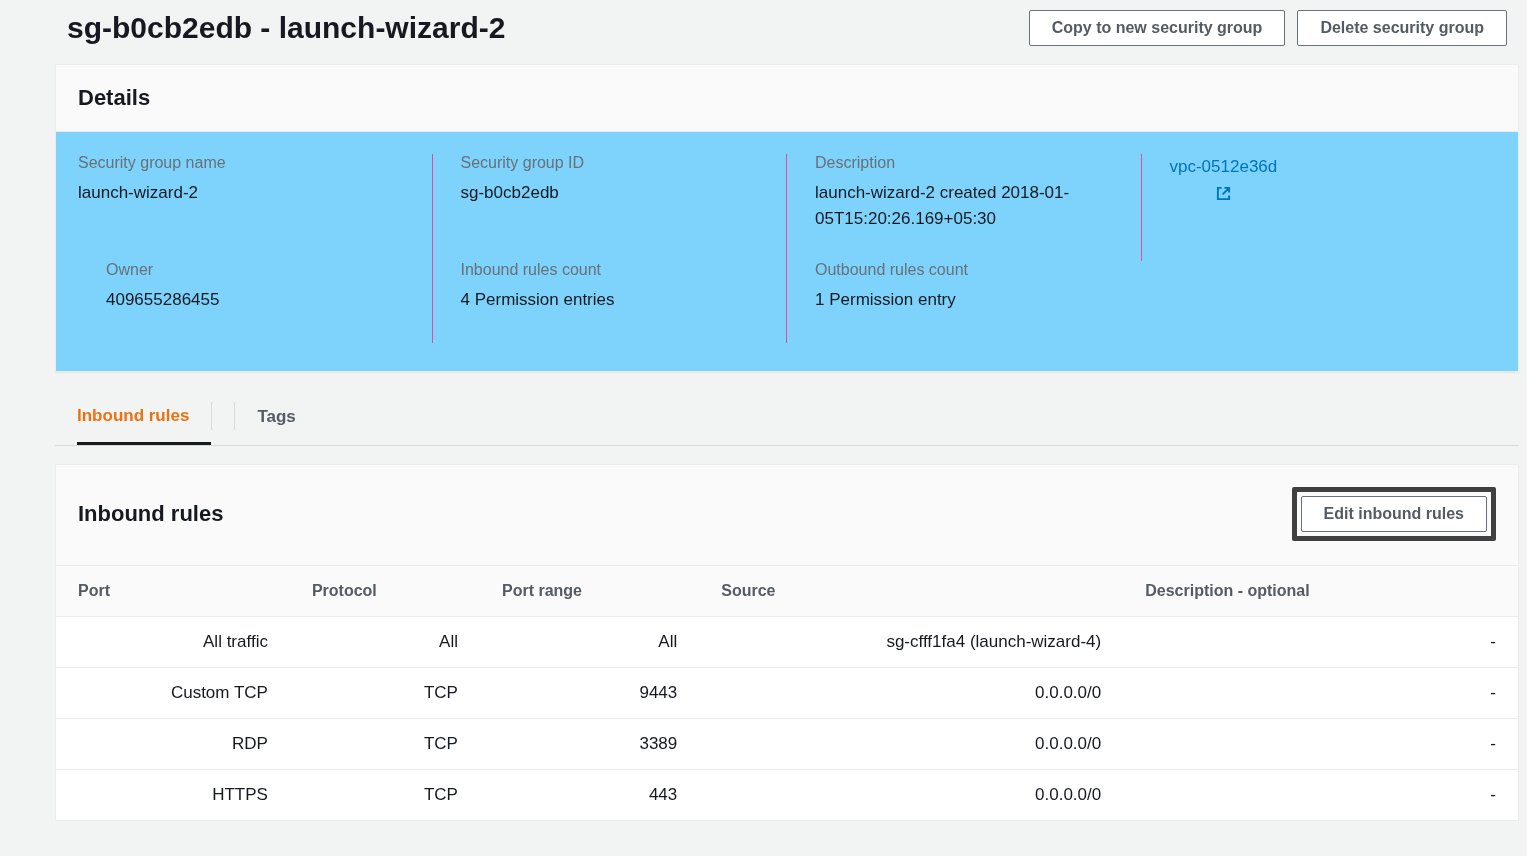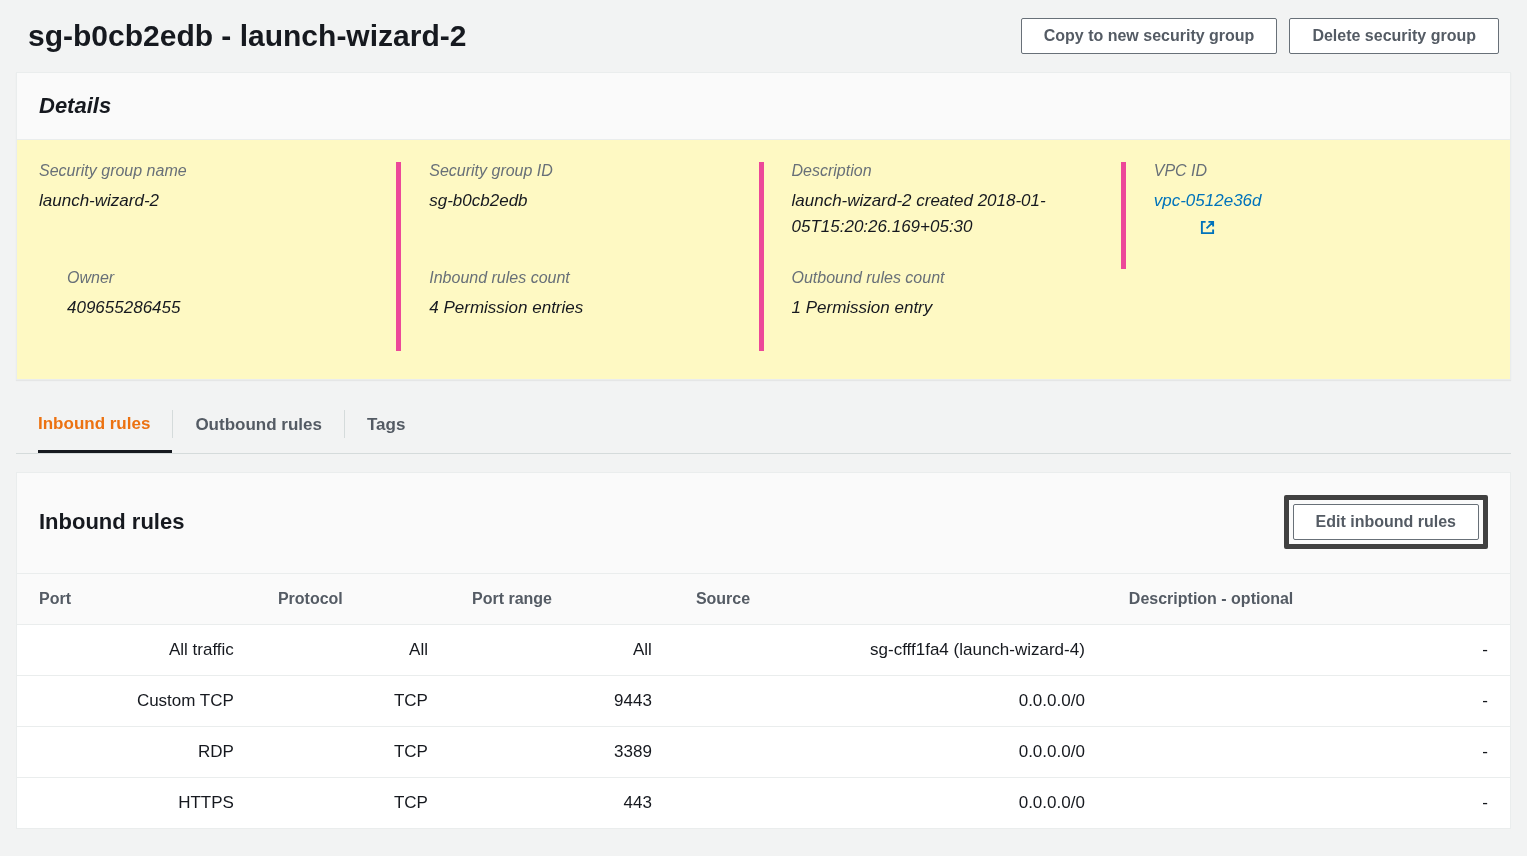--- a/index.html
+++ b/index.html
@@ -1,28 +1,28 @@
 <!DOCTYPE html>
 <html><head>
 <meta charset="utf-8">
 <style>
 * { box-sizing: border-box; margin: 0; padding: 0; }
 body { font-family: "Amazon Ember", "Helvetica Neue", Arial, sans-serif; background: #f2f3f3; color: #16191f; width: 1527px; }
-.page { padding: 8px; }
+.page { padding: 0; margin-left: 47px; }
 .header-bar { display: flex; align-items: center; justify-content: space-between; padding: 10px 20px 18px 20px; background: #f2f3f3; }
 .header-title { font-size: 30px; font-weight: 700; color: #16191f; }
 .header-actions { display: flex; gap: 12px; }
 .btn { background: #fff; border: 1px solid #687078; color: #545b64; font-weight: 700; font-size: 16px; padding: 8px 22px; border-radius: 2px; cursor: pointer; }
 
-.panel { background: #fef9c3; margin: 0 8px 16px 8px; border: 1px solid #eaeded; box-shadow: 0 1px 1px rgba(0,0,0,0.05); font-style: italic; }
+.panel { background: #7dd3fc; margin: 0 8px 16px 8px; border: 1px solid #eaeded; box-shadow: 0 1px 1px rgba(0,0,0,0.05); }
 .panel-header { padding: 20px 22px; border-bottom: 1px solid #eaeded; background: #fafafa; }
 .panel-title { font-size: 22px; font-weight: 700; }
 
 .details-grid { display: grid; grid-template-columns: 1fr 1fr 1fr 1fr; padding: 22px 22px 28px 22px; gap: 0; }
-.detail-col { padding: 0 20px 30px 0; border-right: 5px solid #ec4899; }
+.detail-col { padding: 0 20px 30px 0; border-right: 1px solid #ec4899; }
 .detail-col:last-child { border-right: none; }
 .detail-col.noborder { border-right: none; }
 .detail-col + .detail-col { padding-left: 28px; }
 .detail-label { color: #687078; font-size: 16px; margin-bottom: 8px; }
 .detail-value { color: #16191f; font-size: 17px; line-height: 1.5; }
 .link { color: #0073bb; text-decoration: none; cursor: pointer; display: inline-flex; align-items: center; gap: 6px; flex-direction: column; }
 .ext-icon { width: 15px; height: 15px; stroke: #0073bb; fill: none; stroke-width: 2; }
 
 .tabs-bar { display: flex; align-items: center; padding: 0 22px; background: #f2f3f3; border-bottom: 1px solid #d5dbdb; margin: 14px 8px 0 8px; }
 .tab { padding: 18px 22px 16px 0; font-size: 17px; font-weight: 700; color: #545b64; cursor: pointer; }
@@ -68,21 +68,20 @@
       </div>
       <div class="detail-col">
         <div class="detail-label">Security group ID</div>
         <div class="detail-value">sg-b0cb2edb</div>
       </div>
       <div class="detail-col">
         <div class="detail-label">Description</div>
         <div class="detail-value">launch-wizard-2 created 2018-01-05T15:20:26.169+05:30</div>
       </div>
       <div class="detail-col noborder">
-        <div class="detail-label">VPC ID</div>
         <div class="detail-value">
           <a class="link">
             <span>vpc-0512e36d</span>
             <svg class="ext-icon" viewBox="0 0 16 16">
                 <path d="M6 2H2v12h12v-4M9 2h5v5M14 2L7 9"></path>
               </svg>
           </a>
         </div>
       </div>
 
@@ -98,21 +97,20 @@
         <div class="detail-label">Outbound rules count</div>
         <div class="detail-value">1 Permission entry</div>
       </div>
       <div class="detail-col noborder"></div>
     </div>
   </div>
 
   <div class="tabs-bar">
     <div class="tab active">Inbound rules</div>
     <div class="tab-sep"></div>
-    <div class="tab">Outbound rules</div>
     <div class="tab-sep"></div>
     <div class="tab">Tags</div>
   </div>
 
   <div class="rules-panel">
     <div class="rules-header">
       <div class="rules-title">Inbound rules</div>
       <div class="highlight-box">
         <button class="btn">Edit inbound rules</button>
       </div>

